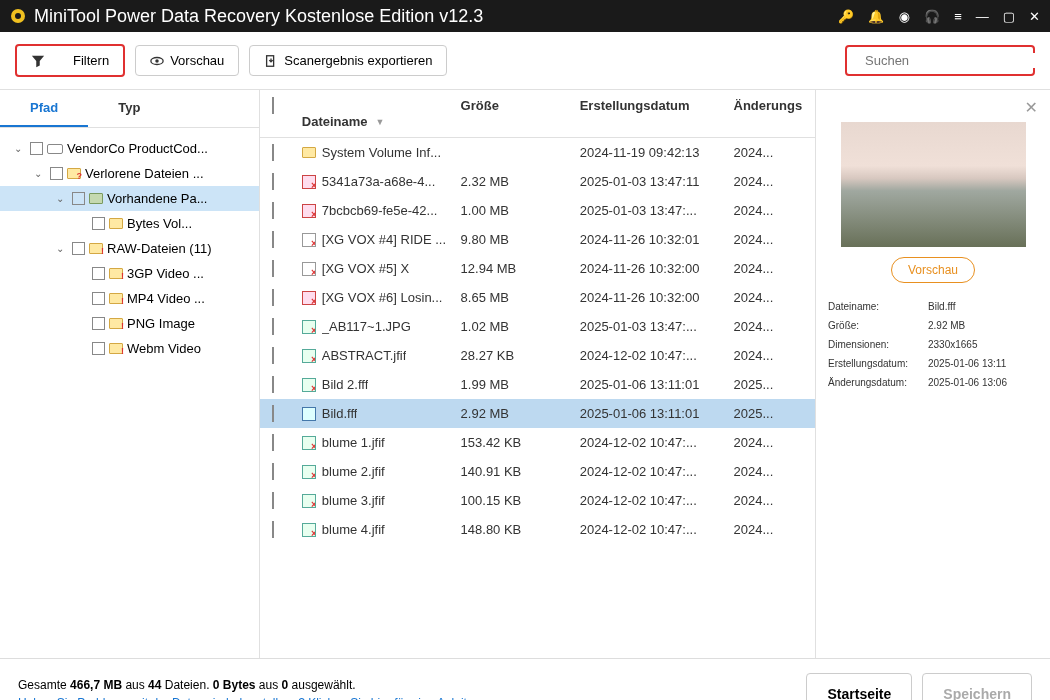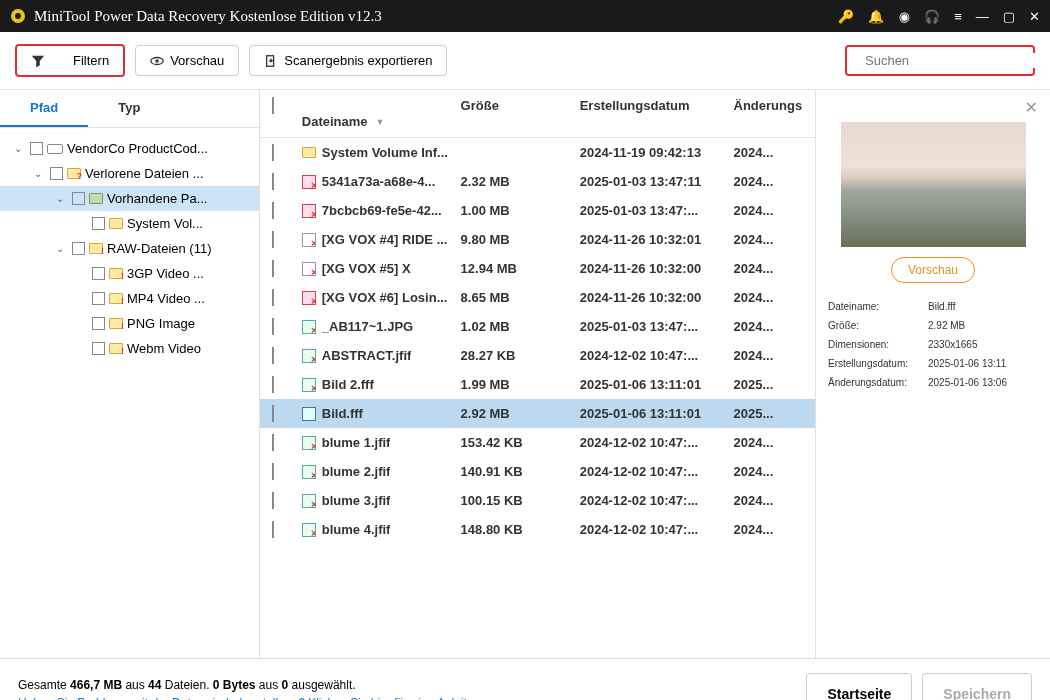--- a/index.html
+++ b/index.html
@@ -1,21 +1,21 @@
 <!DOCTYPE html>
 <html><head>
 <meta charset="utf-8">
 <style>
 * { margin: 0; padding: 0; box-sizing: border-box; font-family: Arial, sans-serif; }
 body { width: 1050px; height: 700px; overflow: hidden; background: #fff; }
 
 
 .titlebar { background: #1a1a1a; height: 32px; display: flex; align-items: center; padding: 0 10px; color: #fff; }
 .app-icon { width: 16px; height: 16px; margin-right: 8px; }
-.app-title { font-size: 15px; flex: 1; font-family: Liberation Serif, serif; }
+.app-title { font-size: 18px; flex: 1; }
 .titlebar-icons { display: flex; gap: 14px; align-items: center; }
 .titlebar-icons span { color: #fff; font-size: 13px; cursor: pointer; }
 .key-icon { color: #f0c020 !important; }
 
 
 .toolbar { background: #fff; padding: 12px 15px; display: flex; align-items: center; gap: 10px; border-bottom: 1px solid #e0e0e0; }
 .btn { border: 1px solid #ccc; border-radius: 4px; padding: 7px 14px; font-size: 13px; background: #fff; cursor: pointer; display: flex; align-items: center; gap: 6px; }
 .btn.highlight-red { border: 2px solid #e03030; gap: 28px; }
 .search-box { margin-left: auto; border: 2px solid #e03030; border-radius: 4px; padding: 6px 10px; display: flex; align-items: center; gap: 8px; width: 190px; }
 .search-box input { border: none; outline: none; font-size: 13px; flex: 1; color: #999; }
@@ -48,21 +48,21 @@
 
 .center-panel { flex: 1; overflow: hidden; display: flex; flex-direction: column; }
 .file-header { display: flex; padding: 8px 12px; border-bottom: 1px solid #e0e0e0; font-size: 13px; font-weight: 600; color: #333; }
 .col-check { width: 30px; }
 .col-name { width: 160px; display: flex; align-items: center; gap: 4px; margin-top: 16px; }
 .col-size { width: 120px; }
 .col-created { width: 155px; }
 .col-mod { width: 70px; }
 .sort-arrow { font-size: 9px; color: #999; margin-left: 4px; }
 
-.file-rows { overflow-y: auto; flex: 1; font-weight: bold; }
+.file-rows { overflow-y: auto; flex: 1; }
 .file-row { display: flex; padding: 7px 12px; font-size: 13px; align-items: center; color: #333; }
 .file-row.selected { background: #bdd9f0; }
 .file-icon { width: 14px; height: 14px; margin-right: 6px; flex-shrink: 0; }
 .ficon-folder { border: 1px solid #d4a843; background: #ffe9a3; border-radius: 1px; height: 11px; }
 .ficon-doc { border: 1px solid #999; background: #fff; position: relative; }
 .ficon-doc::after { content: '×'; color: #d33; font-size: 10px; position: absolute; right: -2px; bottom: -3px; font-weight: bold; }
 .ficon-pdf { border: 1px solid #c44; background: #fde; position: relative; }
 .ficon-pdf::after { content: '×'; color: #d33; font-size: 10px; position: absolute; right: -2px; bottom: -3px; font-weight: bold; }
 .ficon-img { border: 1px solid #5a9; background: #e8fff0; position: relative; }
 .ficon-img::after { content: '×'; color: #d33; font-size: 10px; position: absolute; right: -2px; bottom: -3px; font-weight: bold; }
@@ -162,21 +162,21 @@
       <div class="tree-node indent-2 selected">
         <span class="chevron">⌄</span>
         <span class="checkbox"></span>
         <span class="folder-icon green"></span>
         <span class="tree-label">Vorhandene Pa...</span>
       </div>
       <div class="tree-node indent-3">
         <span class="chevron"></span>
         <span class="checkbox"></span>
         <span class="folder-icon"></span>
-        <span class="tree-label">System Vol...</span>
+        <span class="tree-label">Bytes Vol...</span>
       </div>
       <div class="tree-node indent-2">
         <span class="chevron">⌄</span>
         <span class="checkbox"></span>
         <span class="folder-icon exc"></span>
         <span class="tree-label">RAW-Dateien (11)</span>
       </div>
       <div class="tree-node indent-3">
           <span class="chevron"></span>
           <span class="checkbox"></span>

